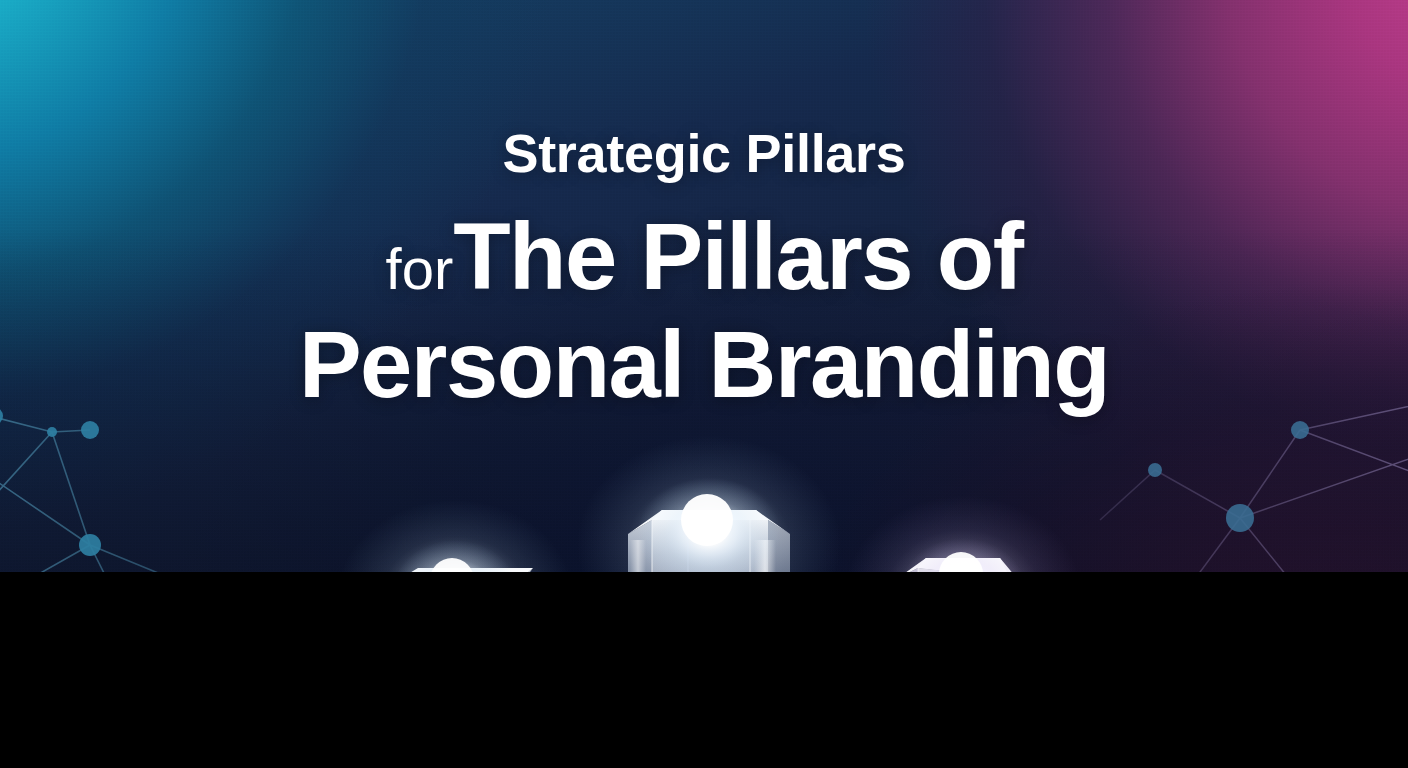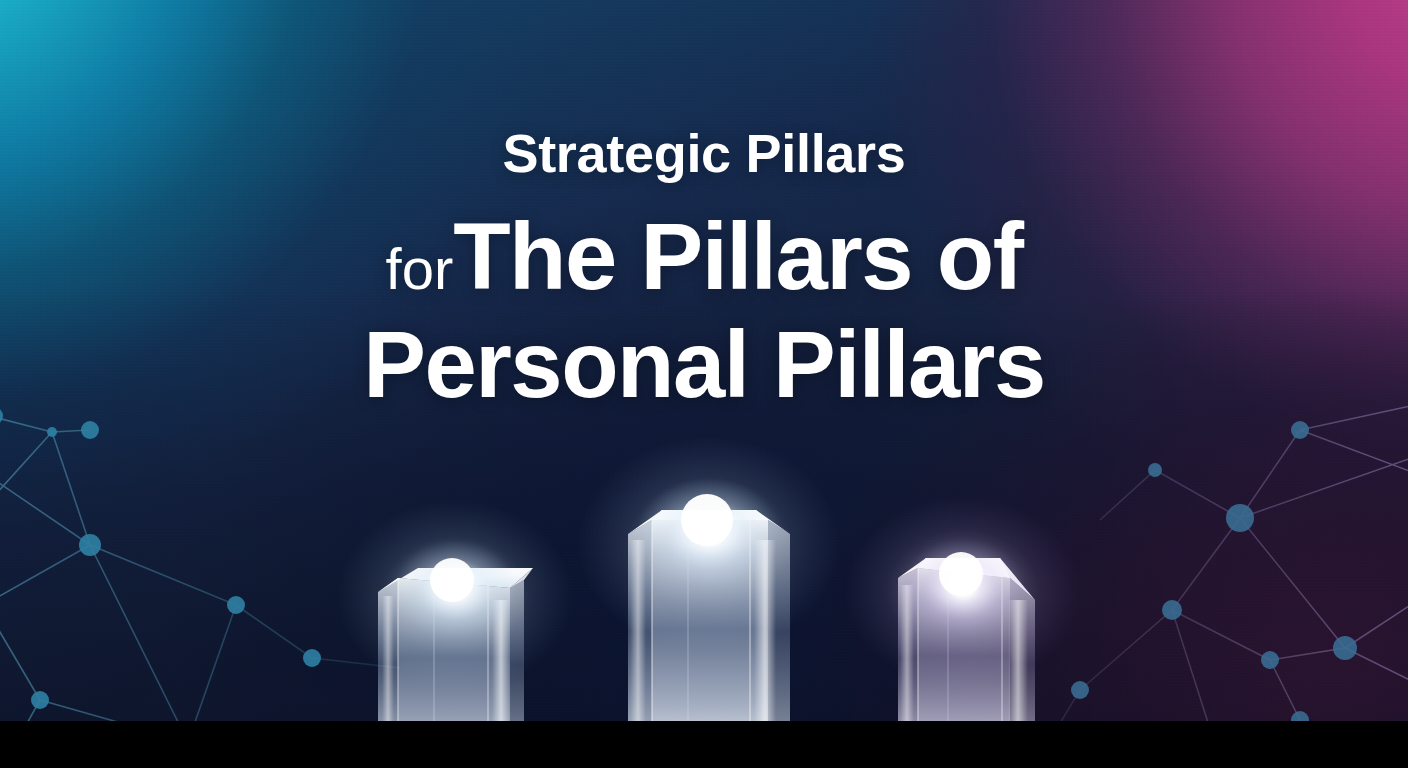--- a/index.html
+++ b/index.html
@@ -8,21 +8,21 @@
     padding: 0;
     background: #000;
   }
   body {
     font-family: "Liberation Sans", sans-serif;
   }
 
   #stage {
     position: relative;
     width: 1408px;
-    height: 721px;
+    height: 572px;
     overflow: hidden;
     background: #1a2340;
   }
 
   
   .bg-layer {
     position: absolute;
     inset: 0;
   }
 
@@ -371,16 +371,16 @@
   </svg>
 
   <div id="title-block">
 
     <span class="eyebrow">Strategic Pillars</span>
 
     <span class="headline-1">
       <span class="for-word">for</span><span class="big">The Pillars of</span>
     </span>
 
-    <span class="headline-2">Personal Pillars</span>
+    <span class="headline-2">Personal Branding</span>
   </div>
 
 </div>
 
 </body></html>

